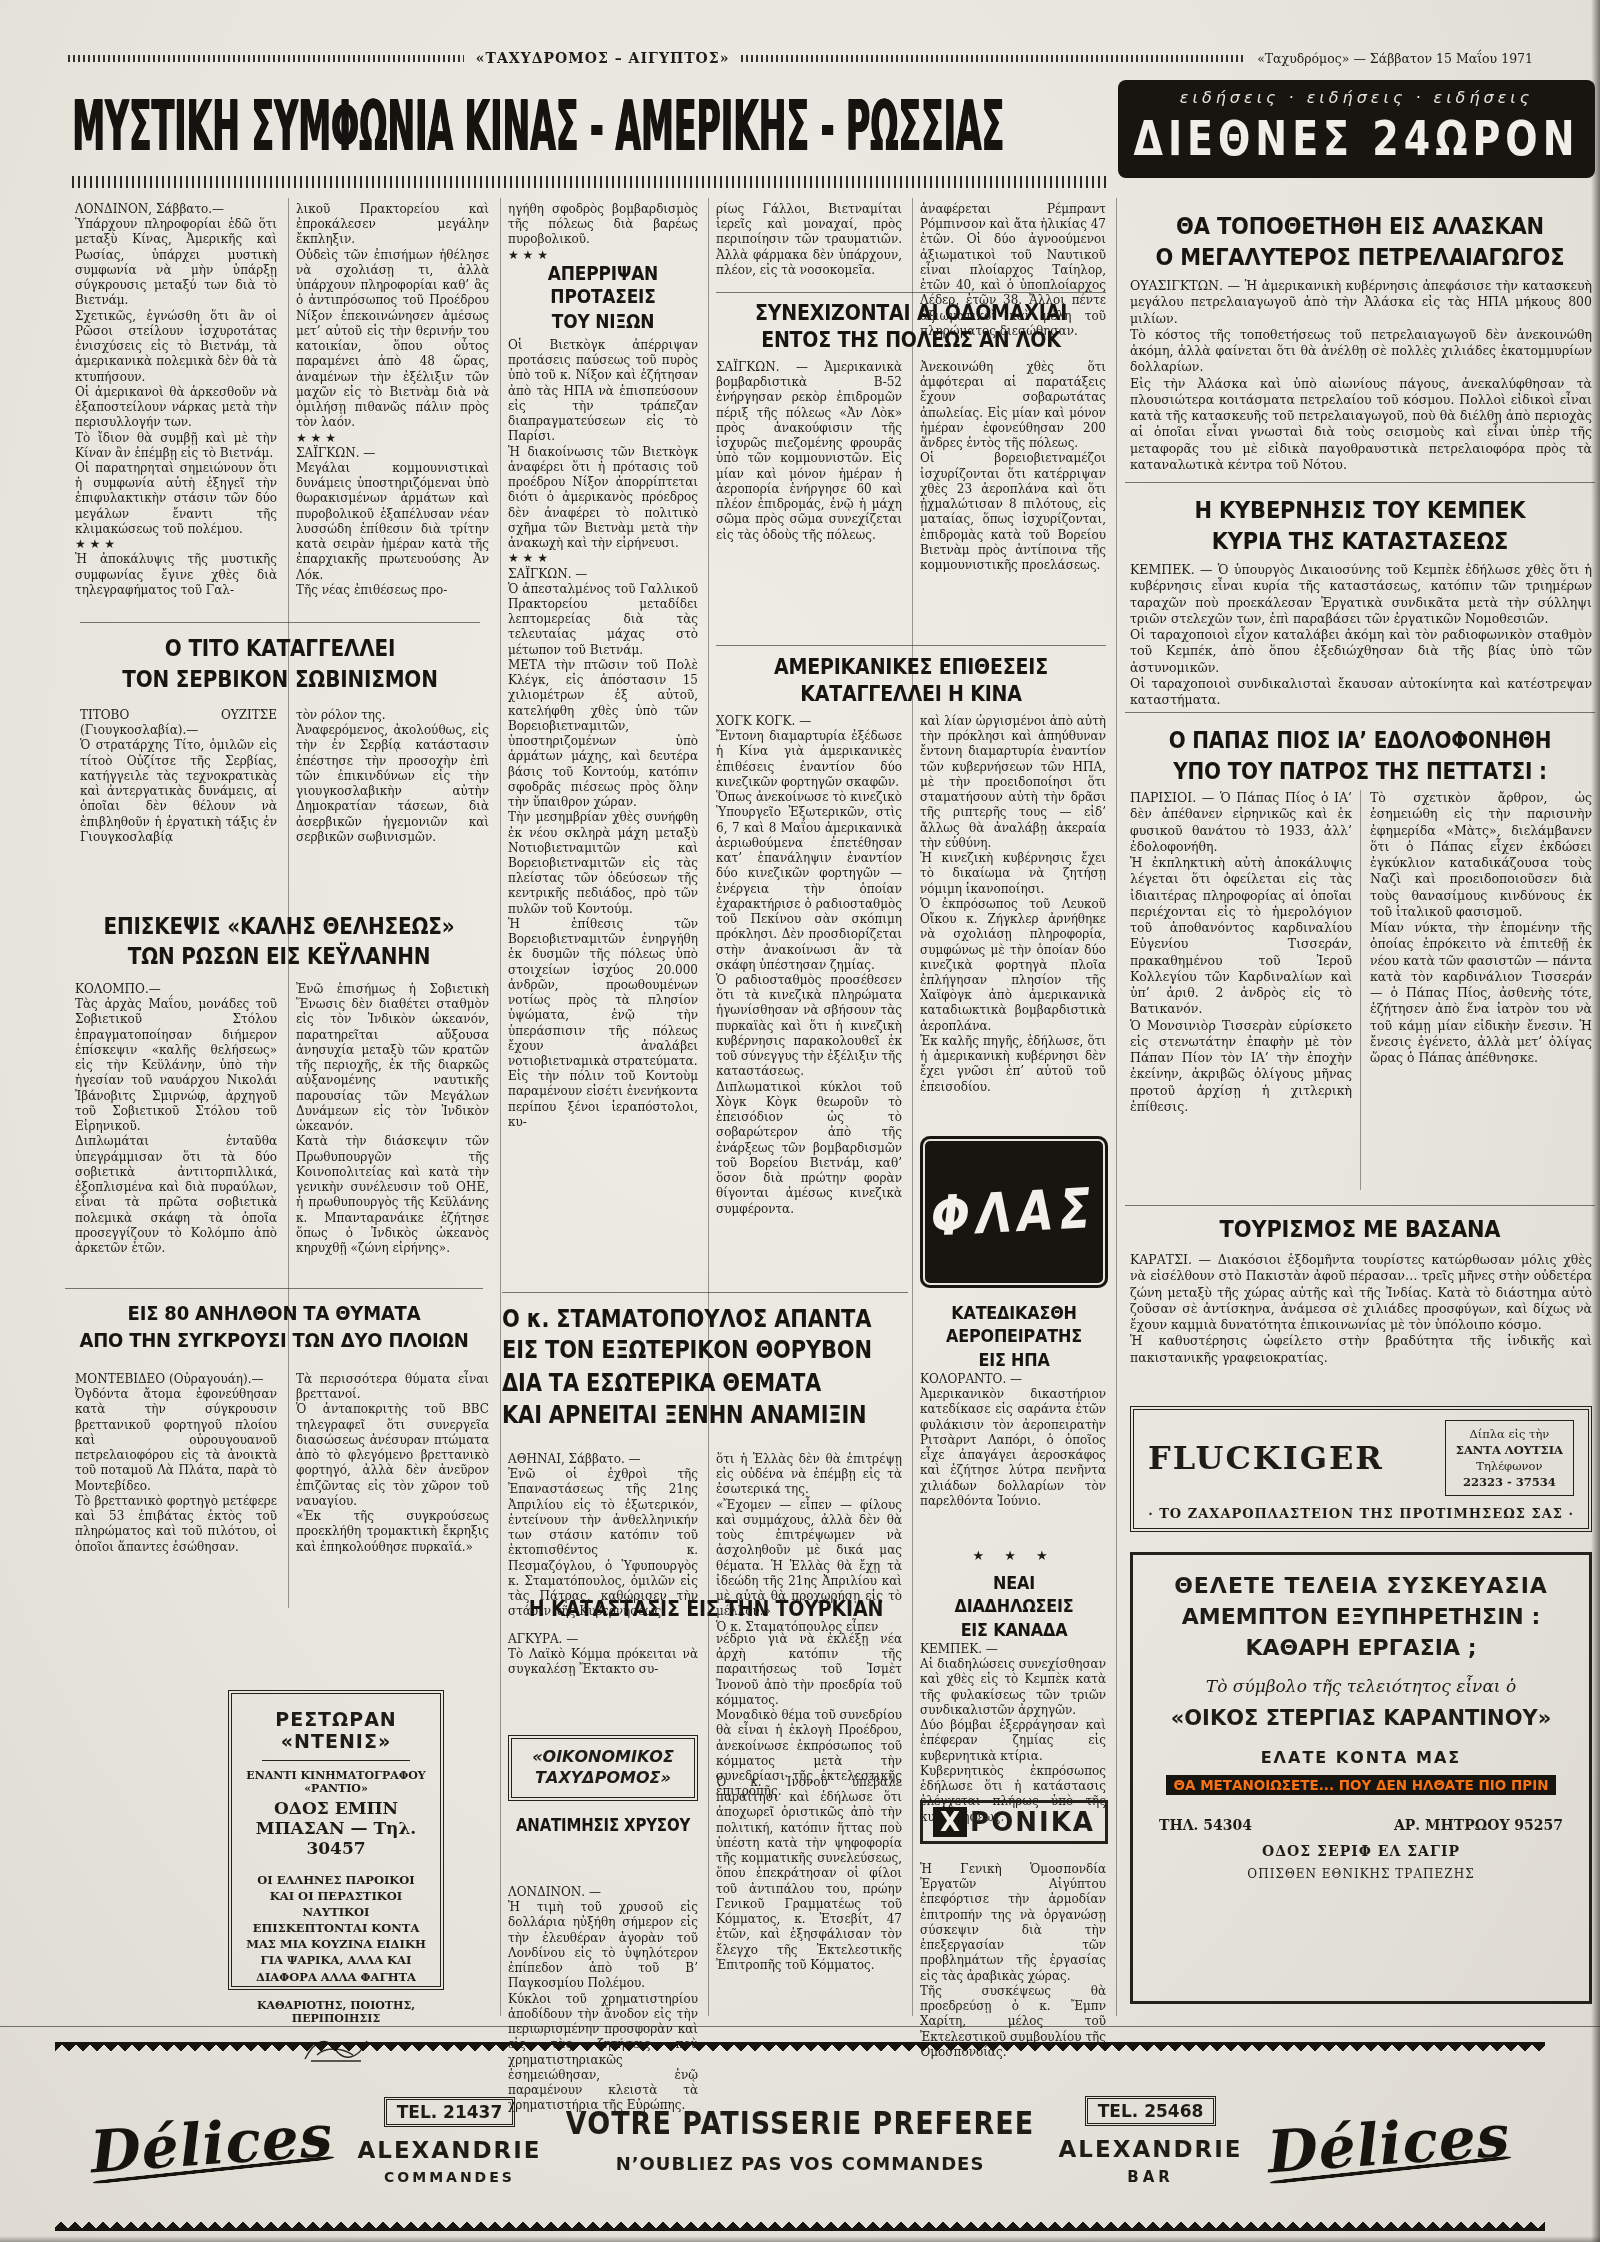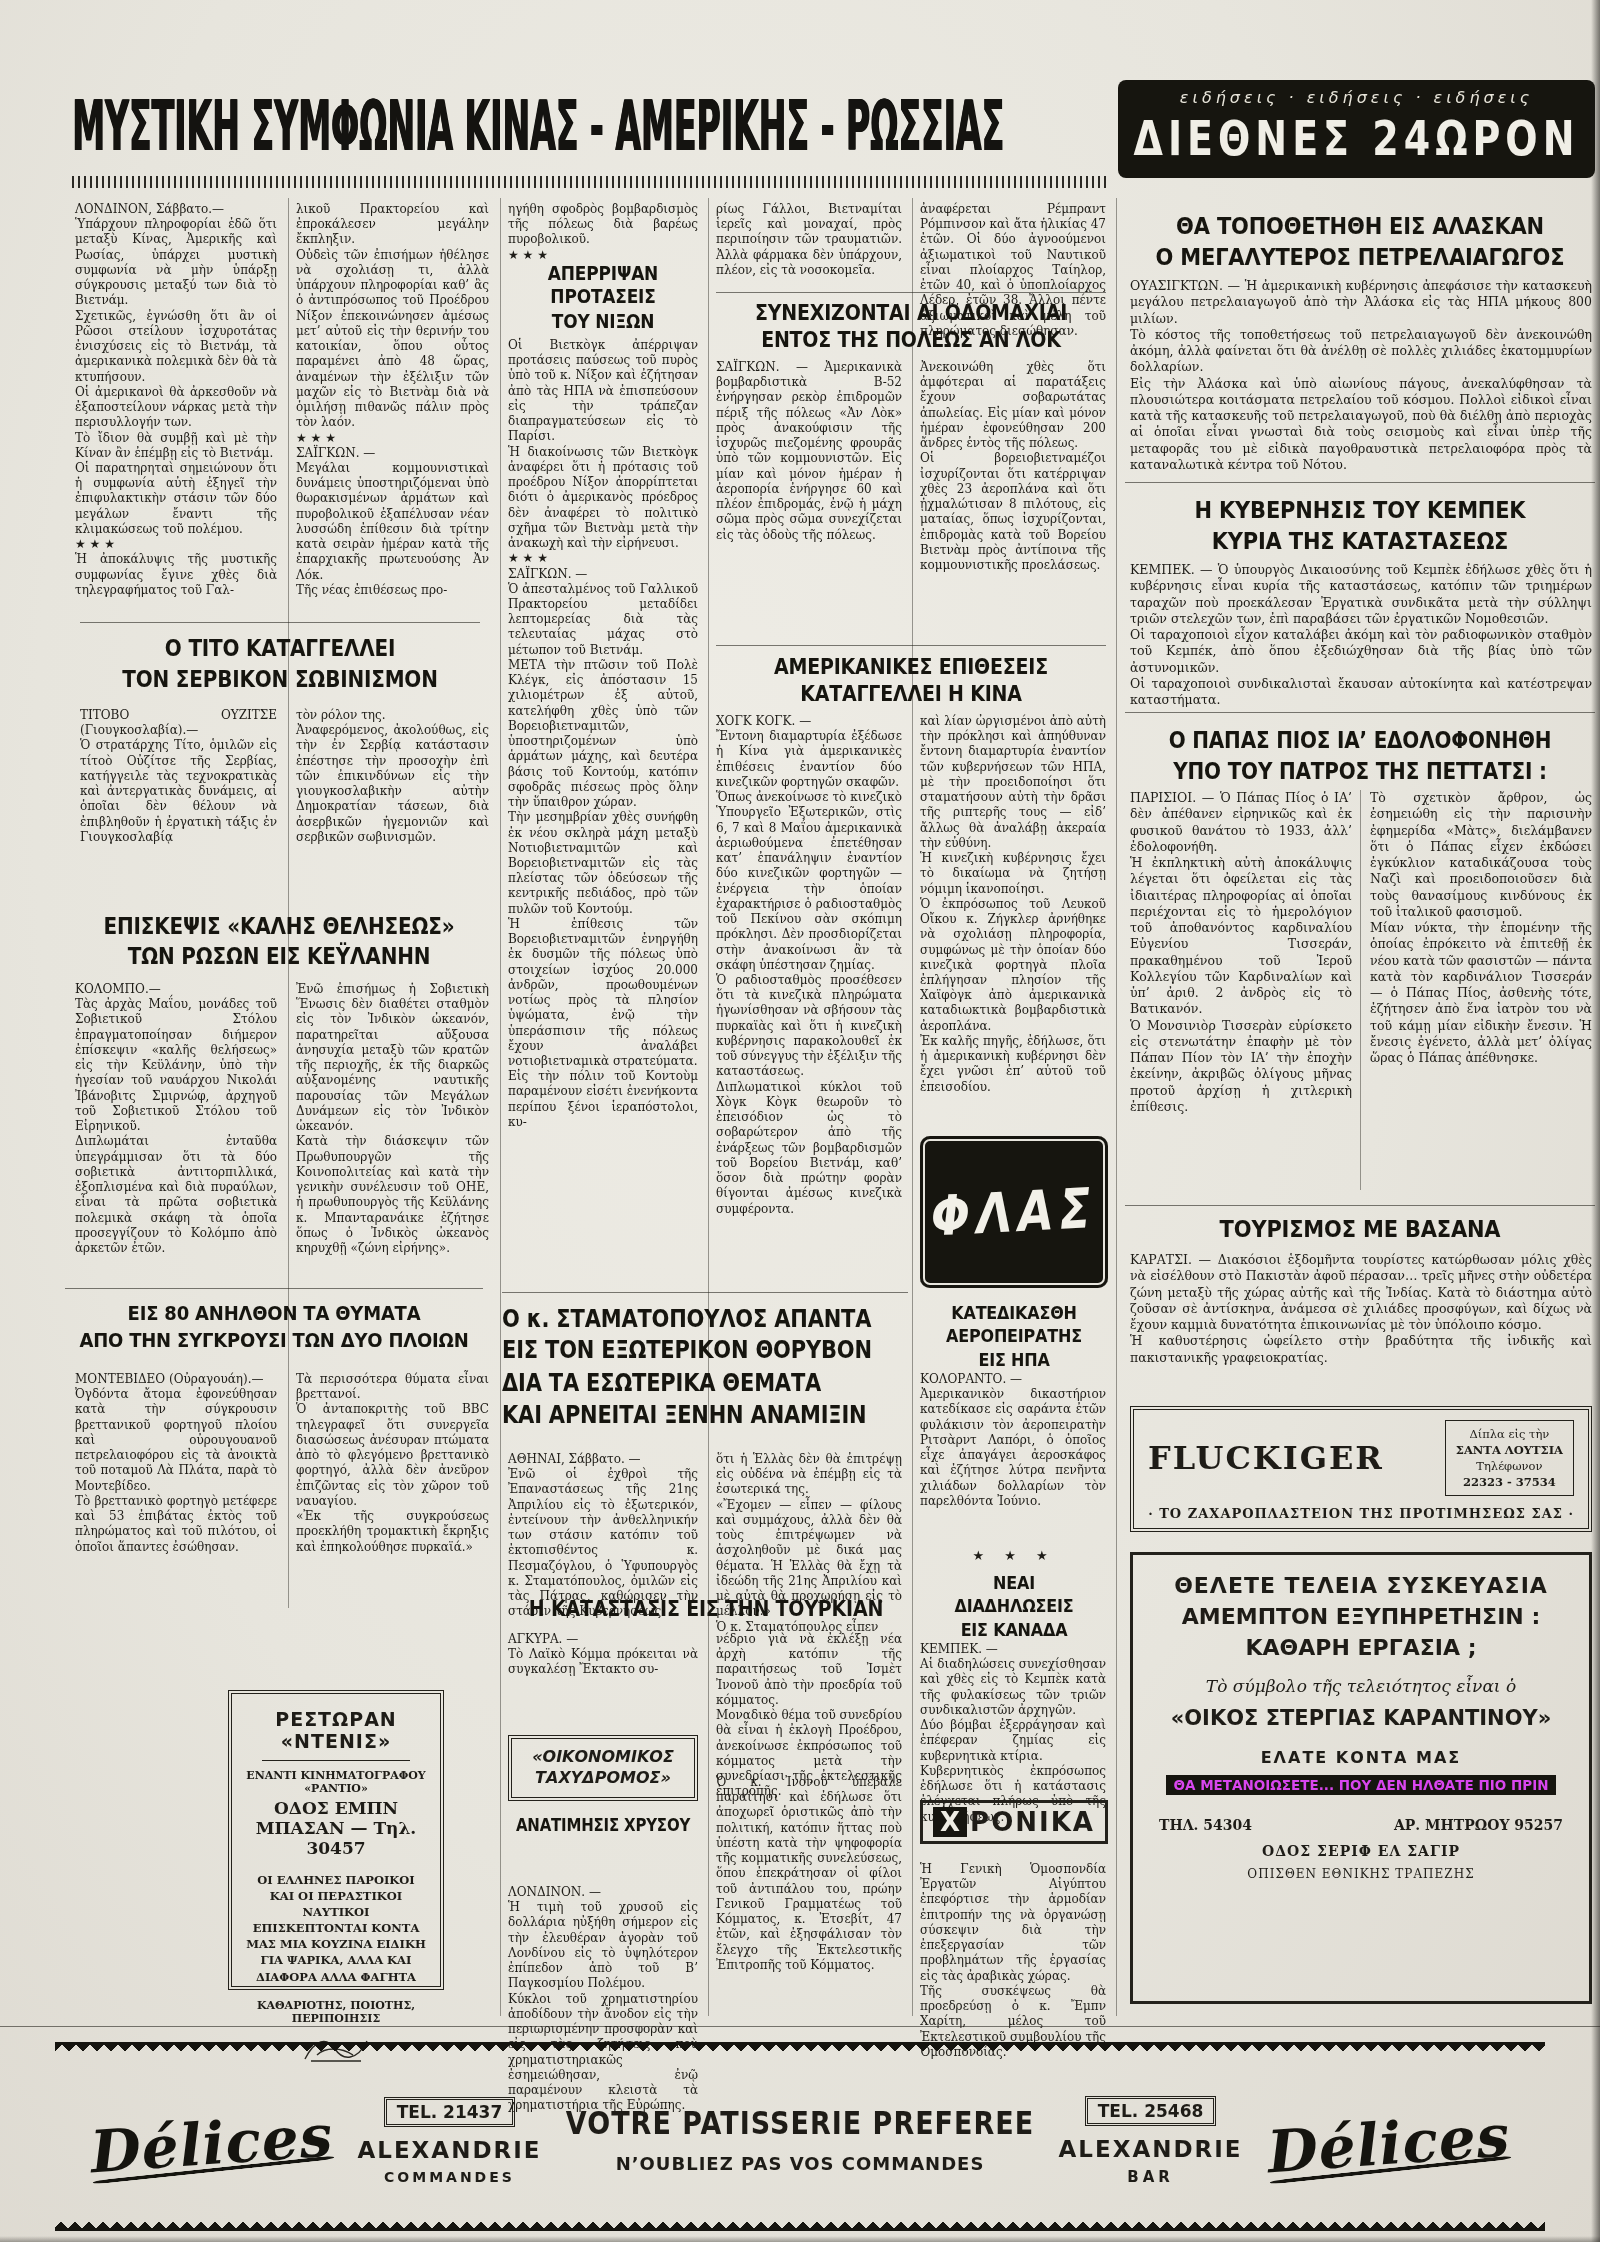--- a/index.html
+++ b/index.html
@@ -30,31 +30,37 @@
   .flashbox span { color:#f2f0e8; font-family:"DejaVu Sans",sans-serif; font-weight:bold; font-style:italic;
         font-size:46px; letter-spacing:6px; transform:rotate(-3deg) scaleY(1.2); }
   .zigzag { height:9px; background:linear-gradient(-135deg,#15140f 7px,transparent 0) 0 0,
         linear-gradient(135deg,#15140f 7px,transparent 0) 0 0; background-size:14px 14px; background-repeat:repeat-x; }
   .zigzag.flip { transform:rotate(180deg); }
   .delices { font-family:"DejaVu Serif",serif; font-style:italic; font-weight:bold; font-size:58px;
         letter-spacing:1px; transform:rotate(-4deg); color:#15140f; }
   .delices::after { content:''; display:block; border-bottom:4px solid #15140f; border-radius:50%/10px;
         margin-top:-10px; transform:rotate(-2deg); }
   .adcenter { text-align:center; }
-  .strip-inv { background:#16150f; color:#d946ef; display:inline-block; padding:2px 8px; }
+  .strip-inv { background:#16150f; color:#f97316; display:inline-block; padding:2px 8px; }
   .edge-right { position:absolute; right:0; top:0; width:9px; height:100%;
         background:linear-gradient(to left, rgba(25,24,20,.55), rgba(25,24,20,0)); }
   .edge-bottom { position:absolute; left:0; bottom:0; width:100%; height:6px;
         background:linear-gradient(to top, rgba(25,24,20,.35), rgba(25,24,20,0)); }
 </style>
 </head>
 <body>
 
 <div class="page">
 
+  <div class="abs" style="left:68px; top:50px; width:1465px; display:flex; align-items:center; gap:12px;">
+    <div class="dash" style="flex:1.1;"></div>
+    <div style="font-size:14px; font-weight:bold; letter-spacing:1px;">«ΤΑΧΥΔΡΟΜΟΣ – ΑΙΓΥΠΤΟΣ»</div>
+    <div class="dash" style="flex:1.4;"></div>
+    <div style="font-size:12.5px; white-space:nowrap;">«Ταχυδρόμος» — Σάββατον 15 Μαΐου 1971</div>
+  </div>
 
   <div class="abs" style="left:72px; top:86px; width:1040px; height:92px; overflow:visible;">
     <div class="main-headline">ΜΥΣΤΙΚΗ ΣΥΜΦΩΝΙΑ ΚΙΝΑΣ - ΑΜΕΡΙΚΗΣ - ΡΩΣΣΙΑΣ</div>
   </div>
   <div class="abs hatch" style="left:72px; top:176px; width:1038px; height:12px;"></div>
 
   <div class="abs newsbox" style="left:1118px; top:80px; width:477px; height:98px;">
     <div class="ticker">ειδήσεις · ειδήσεις · ειδήσεις</div>
     <div class="big">ΔΙΕΘΝΕΣ 24ΩΡΟΝ</div>
   </div>

